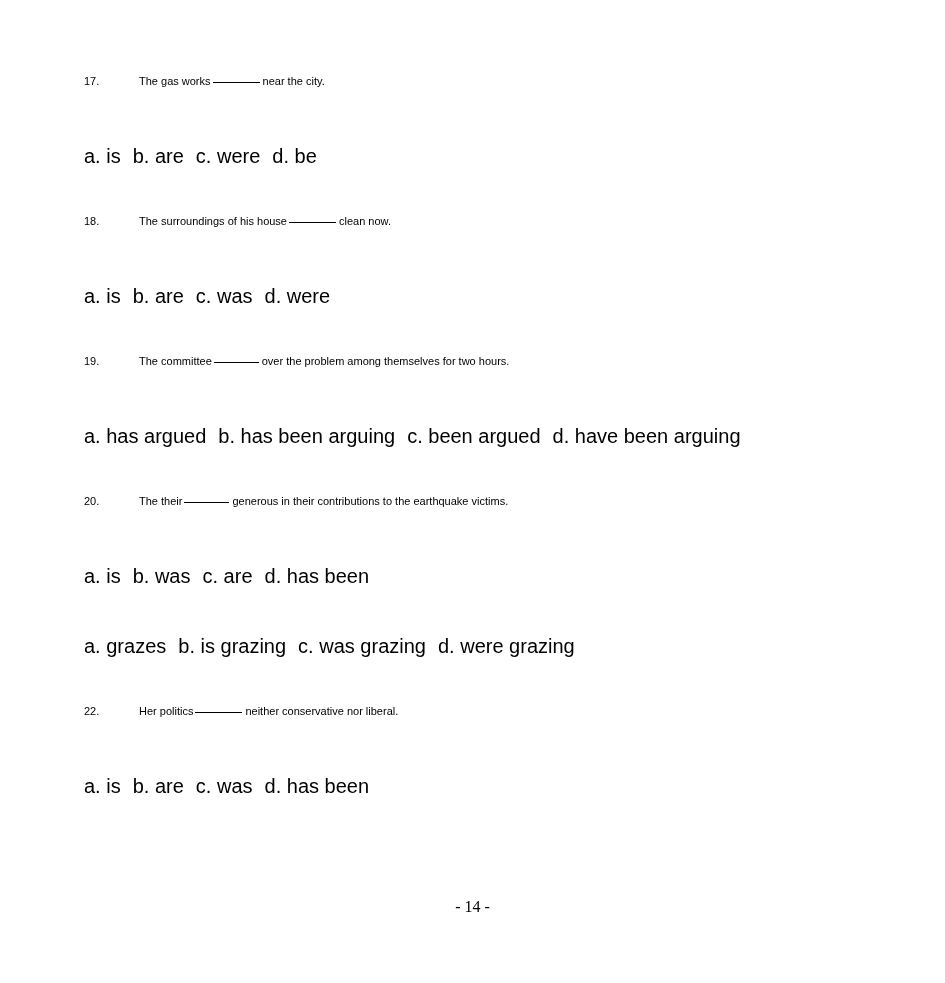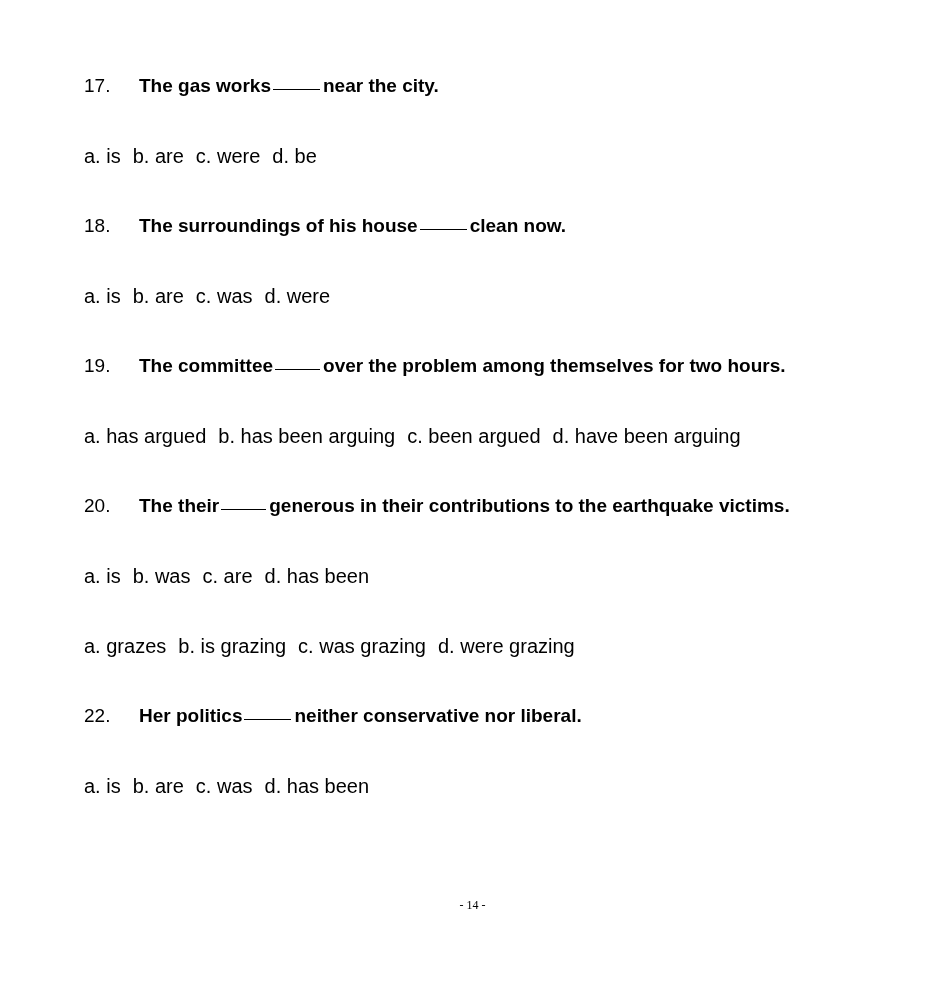--- a/index.html
+++ b/index.html
@@ -23,37 +23,36 @@
   .content {
     position: absolute;
     left: 84px;
     top: 62px;
     right: 40px;
   }
   .qblock {
     margin: 0 0 0 0;
   }
   .qline {
-    font-size: 19px;
+    font-size: 11px;
     line-height: 1;
     white-space: nowrap;
     height: 70px;
     display: flex;
     align-items: flex-start;
     padding-top: 14px;
     box-sizing: border-box;
   }
   .qnum {
     display: inline-block;
     width: 55px;
     flex: 0 0 55px;
   }
   .qtext {
     display: inline-block;
-    font-weight: bold;
   }
   .blank {
     display: inline-block;
     border-bottom: 1.6px solid #000;
     vertical-align: 2px;
     margin: 0 3px 0 2px;
   }
   .blank.w47 { width: 47px; }
   .blank.w45 { width: 45px; }
   .optline {
@@ -71,21 +70,21 @@
   }
   .opt + .opt {
     margin-left: 12px;
   }
   .footer {
     position: absolute;
     left: 0;
     right: 0;
     top: 898px;
     text-align: center;
-    font-size: 12px;
+    font-size: 16px;
     font-family: "Liberation Serif", serif;
     color: #000;
   }
 </style>
 </head>
 <body>
 
 <div class="page">
   <div class="content">
 

